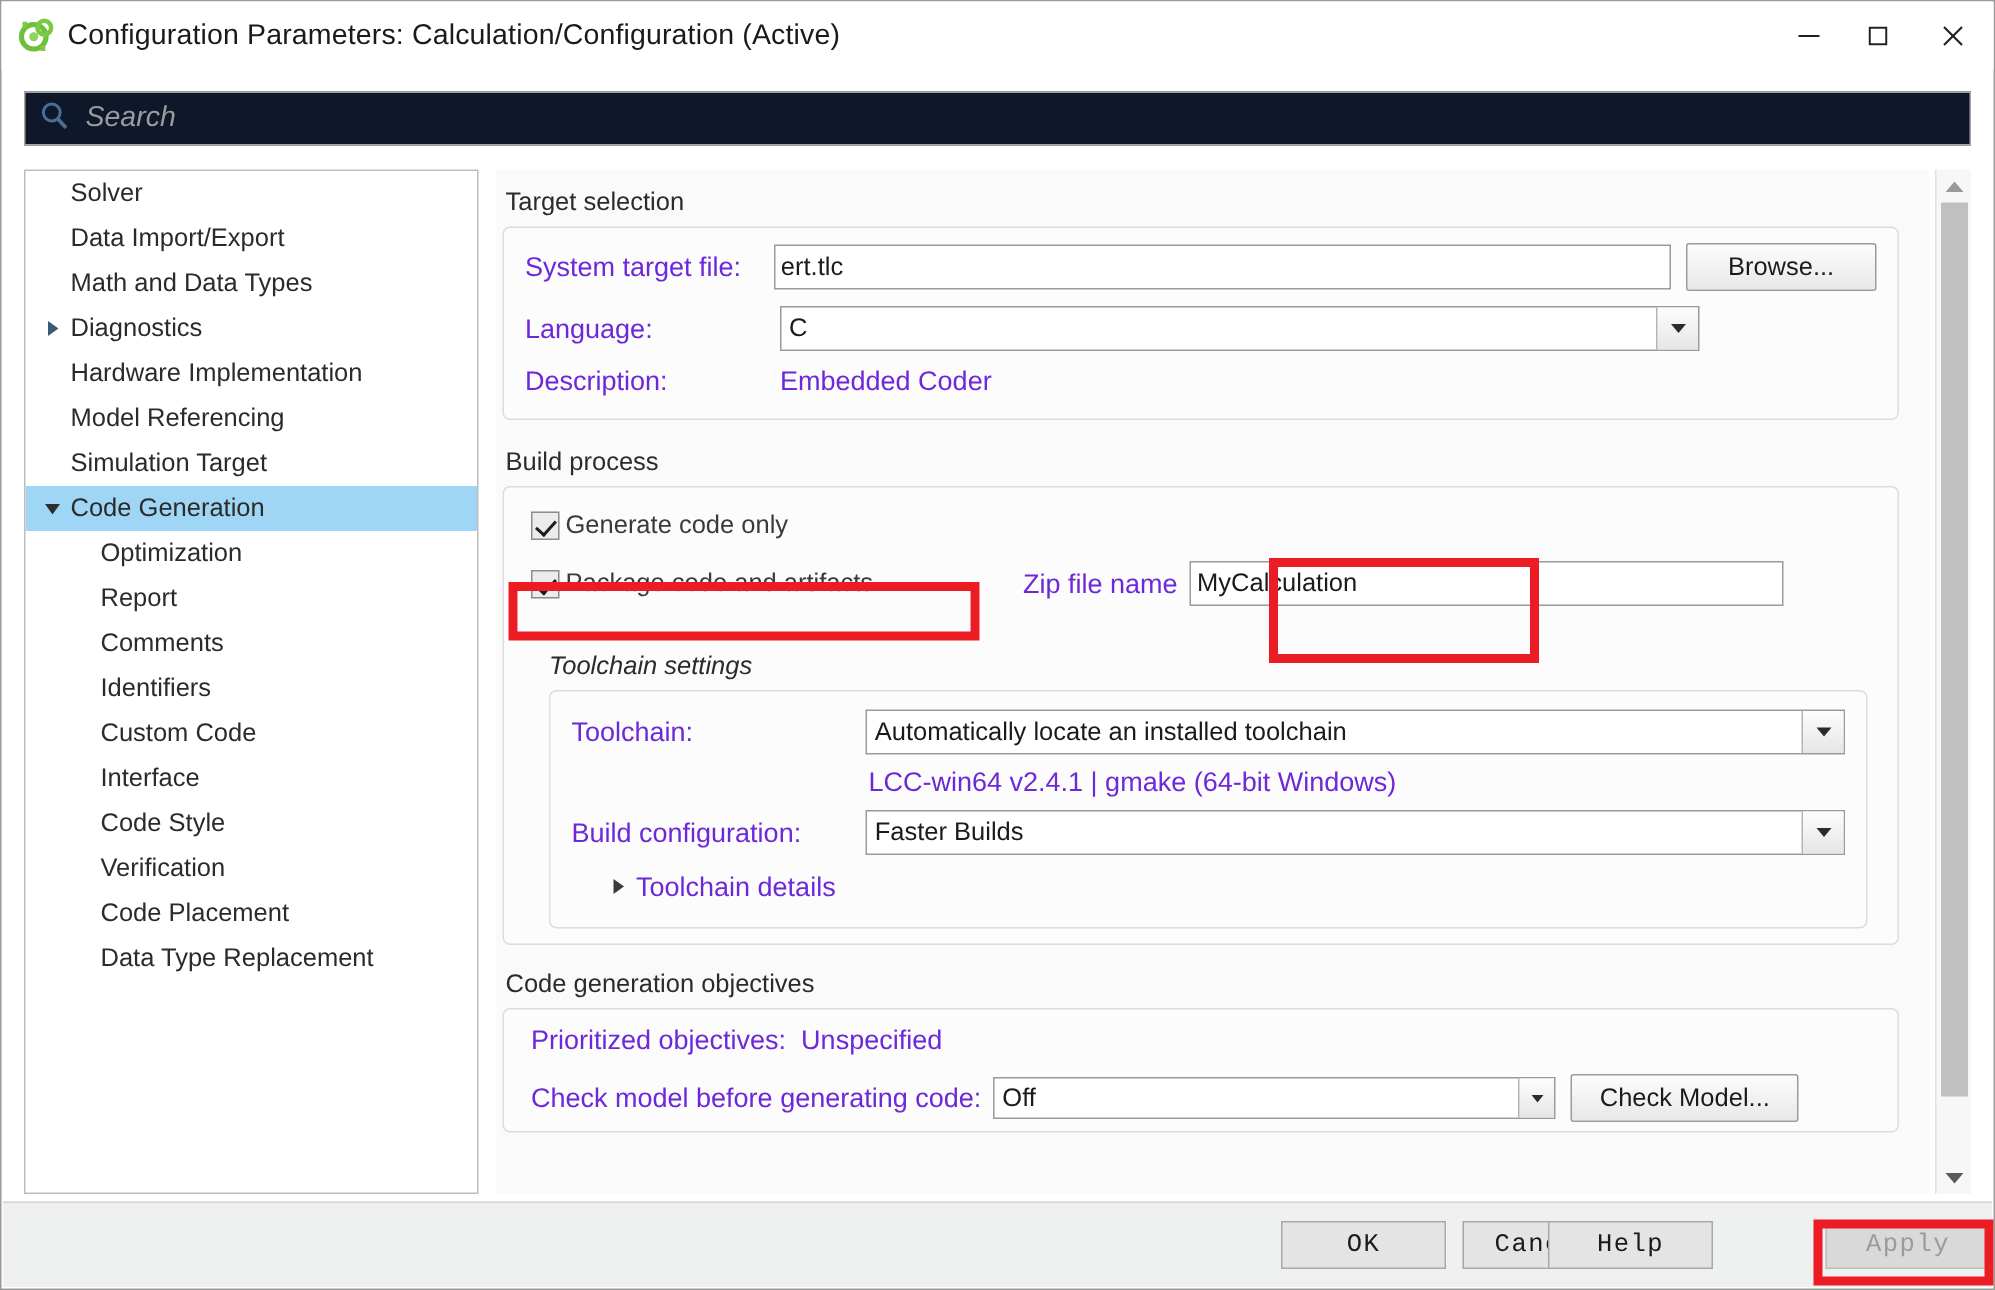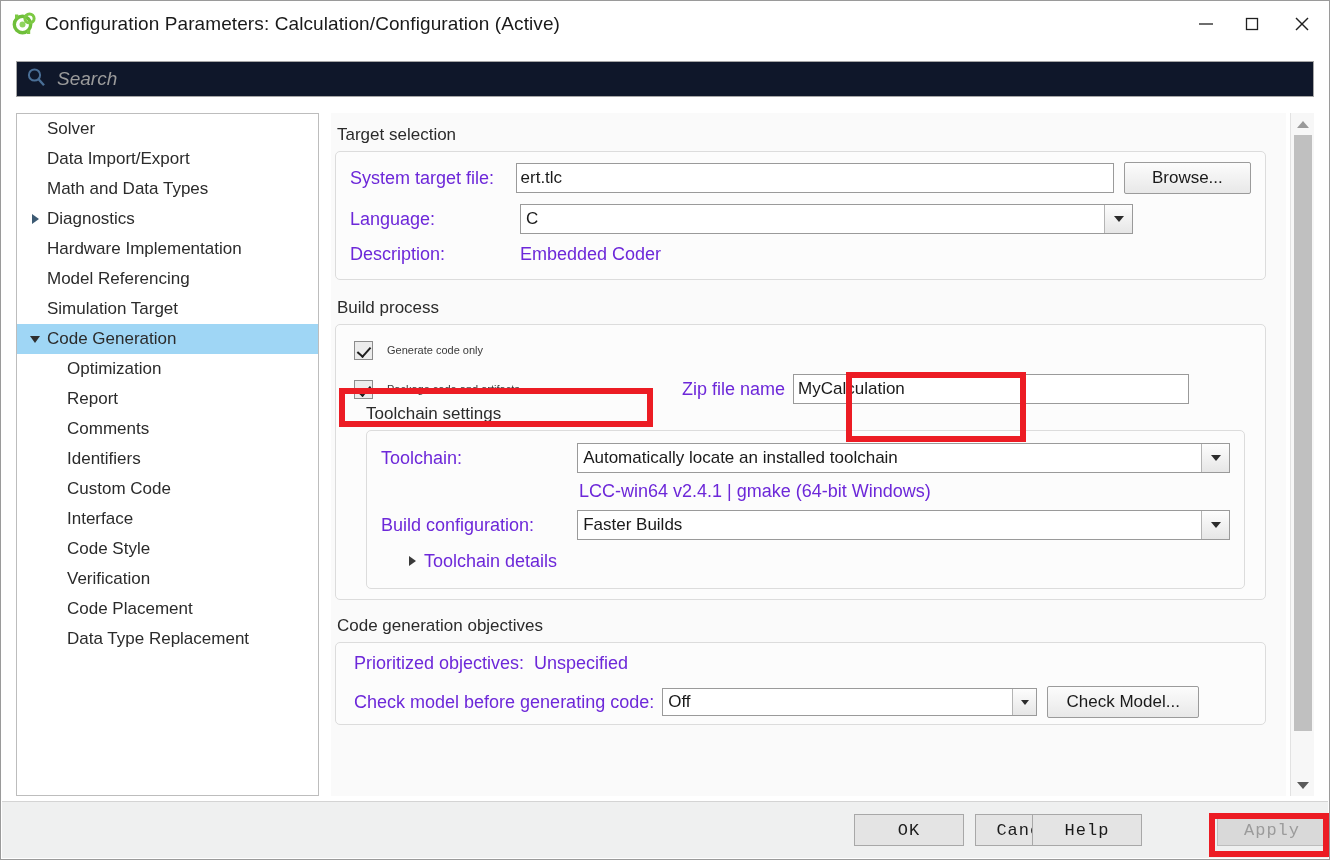--- a/index.html
+++ b/index.html
@@ -194,21 +194,21 @@
   }
   .cbox::after {
     content: "";
     position: absolute;
     left: 5px; top: 2px;
     width: 6px; height: 11px;
     border: solid #1d1d1d;
     border-width: 0 2px 2px 0;
     transform: rotate(42deg);
   }
-  .cblabel { font-size: 11px; color: #3a3a3a; margin-left: 14px; }
+  .cblabel { font-size: 17px; color: #3a3a3a; margin-left: 4px; }
 
   .disclosure { display: flex; align-items: center; height: 26px; }
   .disclosure .tri-r {
     width: 0; height: 0;
     border-left: 7px solid #3a3a3a;
     border-top: 5px solid transparent;
     border-bottom: 5px solid transparent;
     margin-right: 8px;
   }
 
@@ -448,21 +448,21 @@
 
         <div class="row" style="margin-top:9px;">
           <div class="cbrow" style="margin-left:4px;width:296px;">
             <span class="cbox"></span>
             <span class="cblabel">Package code and artifacts</span>
           </div>
           <span class="lbl" style="margin-left:32px;">Zip file name</span>
           <input class="txtfield" type="text" style="width: 396px; margin-left: 8px;" value="MyCalculation">
         </div>
 
-        <div class="sect-title" style="margin-top:0;margin-left:16px;">Toolchain settings</div>
+        <div class="sect-title" style="margin-top:30px;margin-left:16px;font-style:italic;">Toolchain settings</div>
 
         <div class="subgroup" style="margin-left:16px;margin-right:6px;">
           <div class="row" style="margin-top:4px;margin-bottom:8px;">
             <span class="lbl" style="width:198px;">Toolchain:</span>
             <div class="combo" style="width:659px;">
               <span class="cval">Automatically locate an installed toolchain</span>
               <span class="carrow">
                   <i></i>
                 </span>
             </div>

